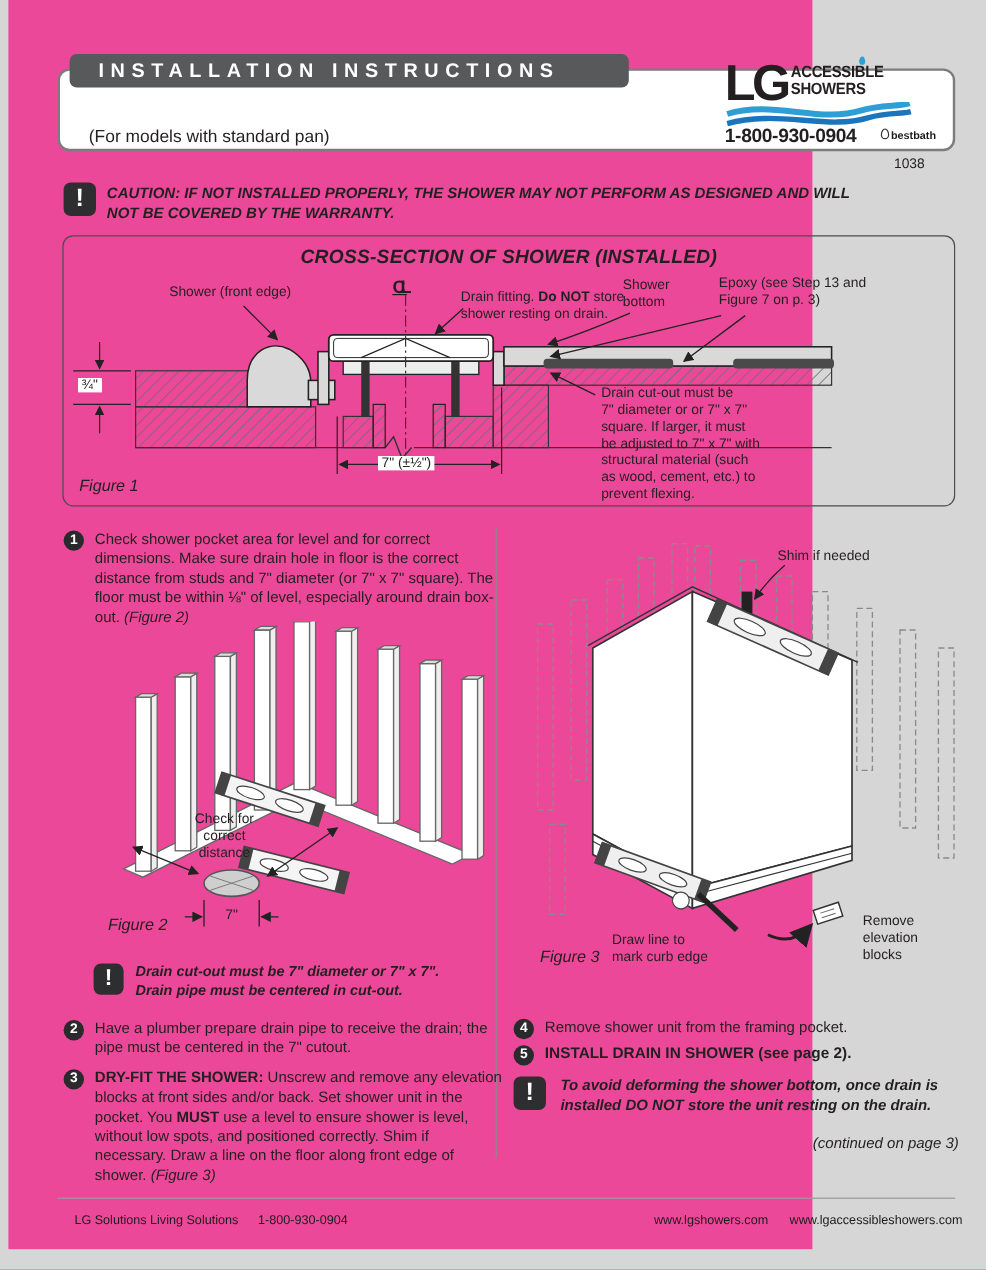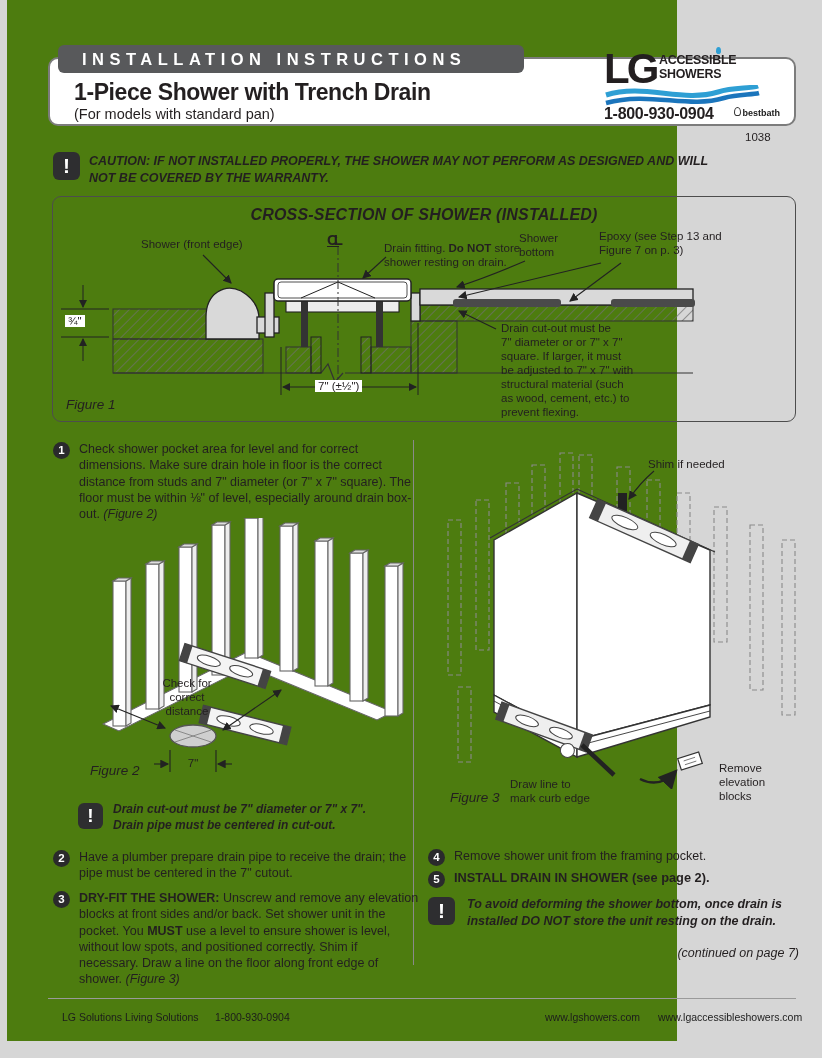--- a/index.html
+++ b/index.html
@@ -1,21 +1,21 @@
 <!DOCTYPE html>
 <html><head>
 <meta charset="utf-8">
 <style>
   * { margin:0; padding:0; box-sizing:border-box; }
   body {
     width:822px; height:1058px; position:relative;
     background:#d6d6d6; overflow:hidden;
     font-family:"Liberation Sans", sans-serif; color:#231f20;
   }
-  .sheet { position:absolute; left:7px; top:0; width:670px; height:1041px; background:#4d7c0f; }
+  .sheet { position:absolute; left:7px; top:0; width:670px; height:1041px; background:#ec4899; }
   .abs { position:absolute; }
 
   
   .header-box { position:absolute; left:41px; top:57px; width:748px; height:69px;
     border:2px solid #7c7c7c; border-radius:10px; background:#fff; }
   .banner { position:absolute; left:8px; top:-14px; width:466px; height:28px;
     background:#58595b; border-radius:6px; color:#fff; font-weight:bold;
     font-size:16.5px; letter-spacing:5.5px; line-height:28px; padding-left:24px; white-space:nowrap; }
   .doc-title { position:absolute; left:24px; top:20px; font-size:23px; font-weight:bold; letter-spacing:-0.4px; }
   .doc-subtitle { position:absolute; left:24px; top:47px; font-size:14.5px; }
@@ -63,21 +63,20 @@
   .footer-line { position:absolute; left:41px; top:998px; width:748px; height:1px; background:#9a9a9a; }
   .footer-item { position:absolute; top:1011px; font-size:10.5px; color:#1c1c1c; }
 </style>
 </head>
 <body>
 
 <div class="sheet">
 
   <div class="header-box">
     <div class="banner">INSTALLATION INSTRUCTIONS</div>
-    <div class="doc-title">1-Piece Shower with Trench Drain</div>
     <div class="doc-subtitle">(For models with standard pan)</div>
 
     <div class="brand">
       <div class="brand-row">
         <span class="brand-lg">LG</span>
         <span class="brand-stack">
           <span>ACCESSIBLE</span><br>
           <span>SHOWERS</span>
         </span>
       </div>
@@ -375,20 +374,20 @@
     <div class="step-text">Remove shower unit from the framing pocket.</div>
   </div>
   <div class="step" style="left:421px; top:870px; width:370px;">
     <div class="step-num">5</div>
     <div class="step-text b" style="font-size:12.8px;">INSTALL DRAIN IN SHOWER (see page 2).</div>
   </div>
 
   <div class="warn-icon" style="left:421px; top:897px; width:27px; height:28px; font-size:21px; line-height:28px;">!</div>
   <div class="warn-text" style="left:460px; top:896px; width:334px; font-size:12.5px; white-space:normal;">To avoid deforming the shower bottom, once drain is installed DO NOT store the unit resting on the drain.</div>
 
-  <div class="continued" style="left:600px; top:946px; width:192px;">(continued on page 7)</div>
+  <div class="continued" style="left:600px; top:946px; width:192px;">(continued on page 3)</div>
 
   <div class="footer-line"></div>
   <div class="footer-item" style="left:55px;">LG Solutions Living Solutions</div>
   <div class="footer-item" style="left:208px;">1-800-930-0904</div>
   <div class="footer-item" style="left:538px;">www.lgshowers.com</div>
   <div class="footer-item" style="left:651px;">www.lgaccessibleshowers.com</div>
 </div>
 
 </body></html>

